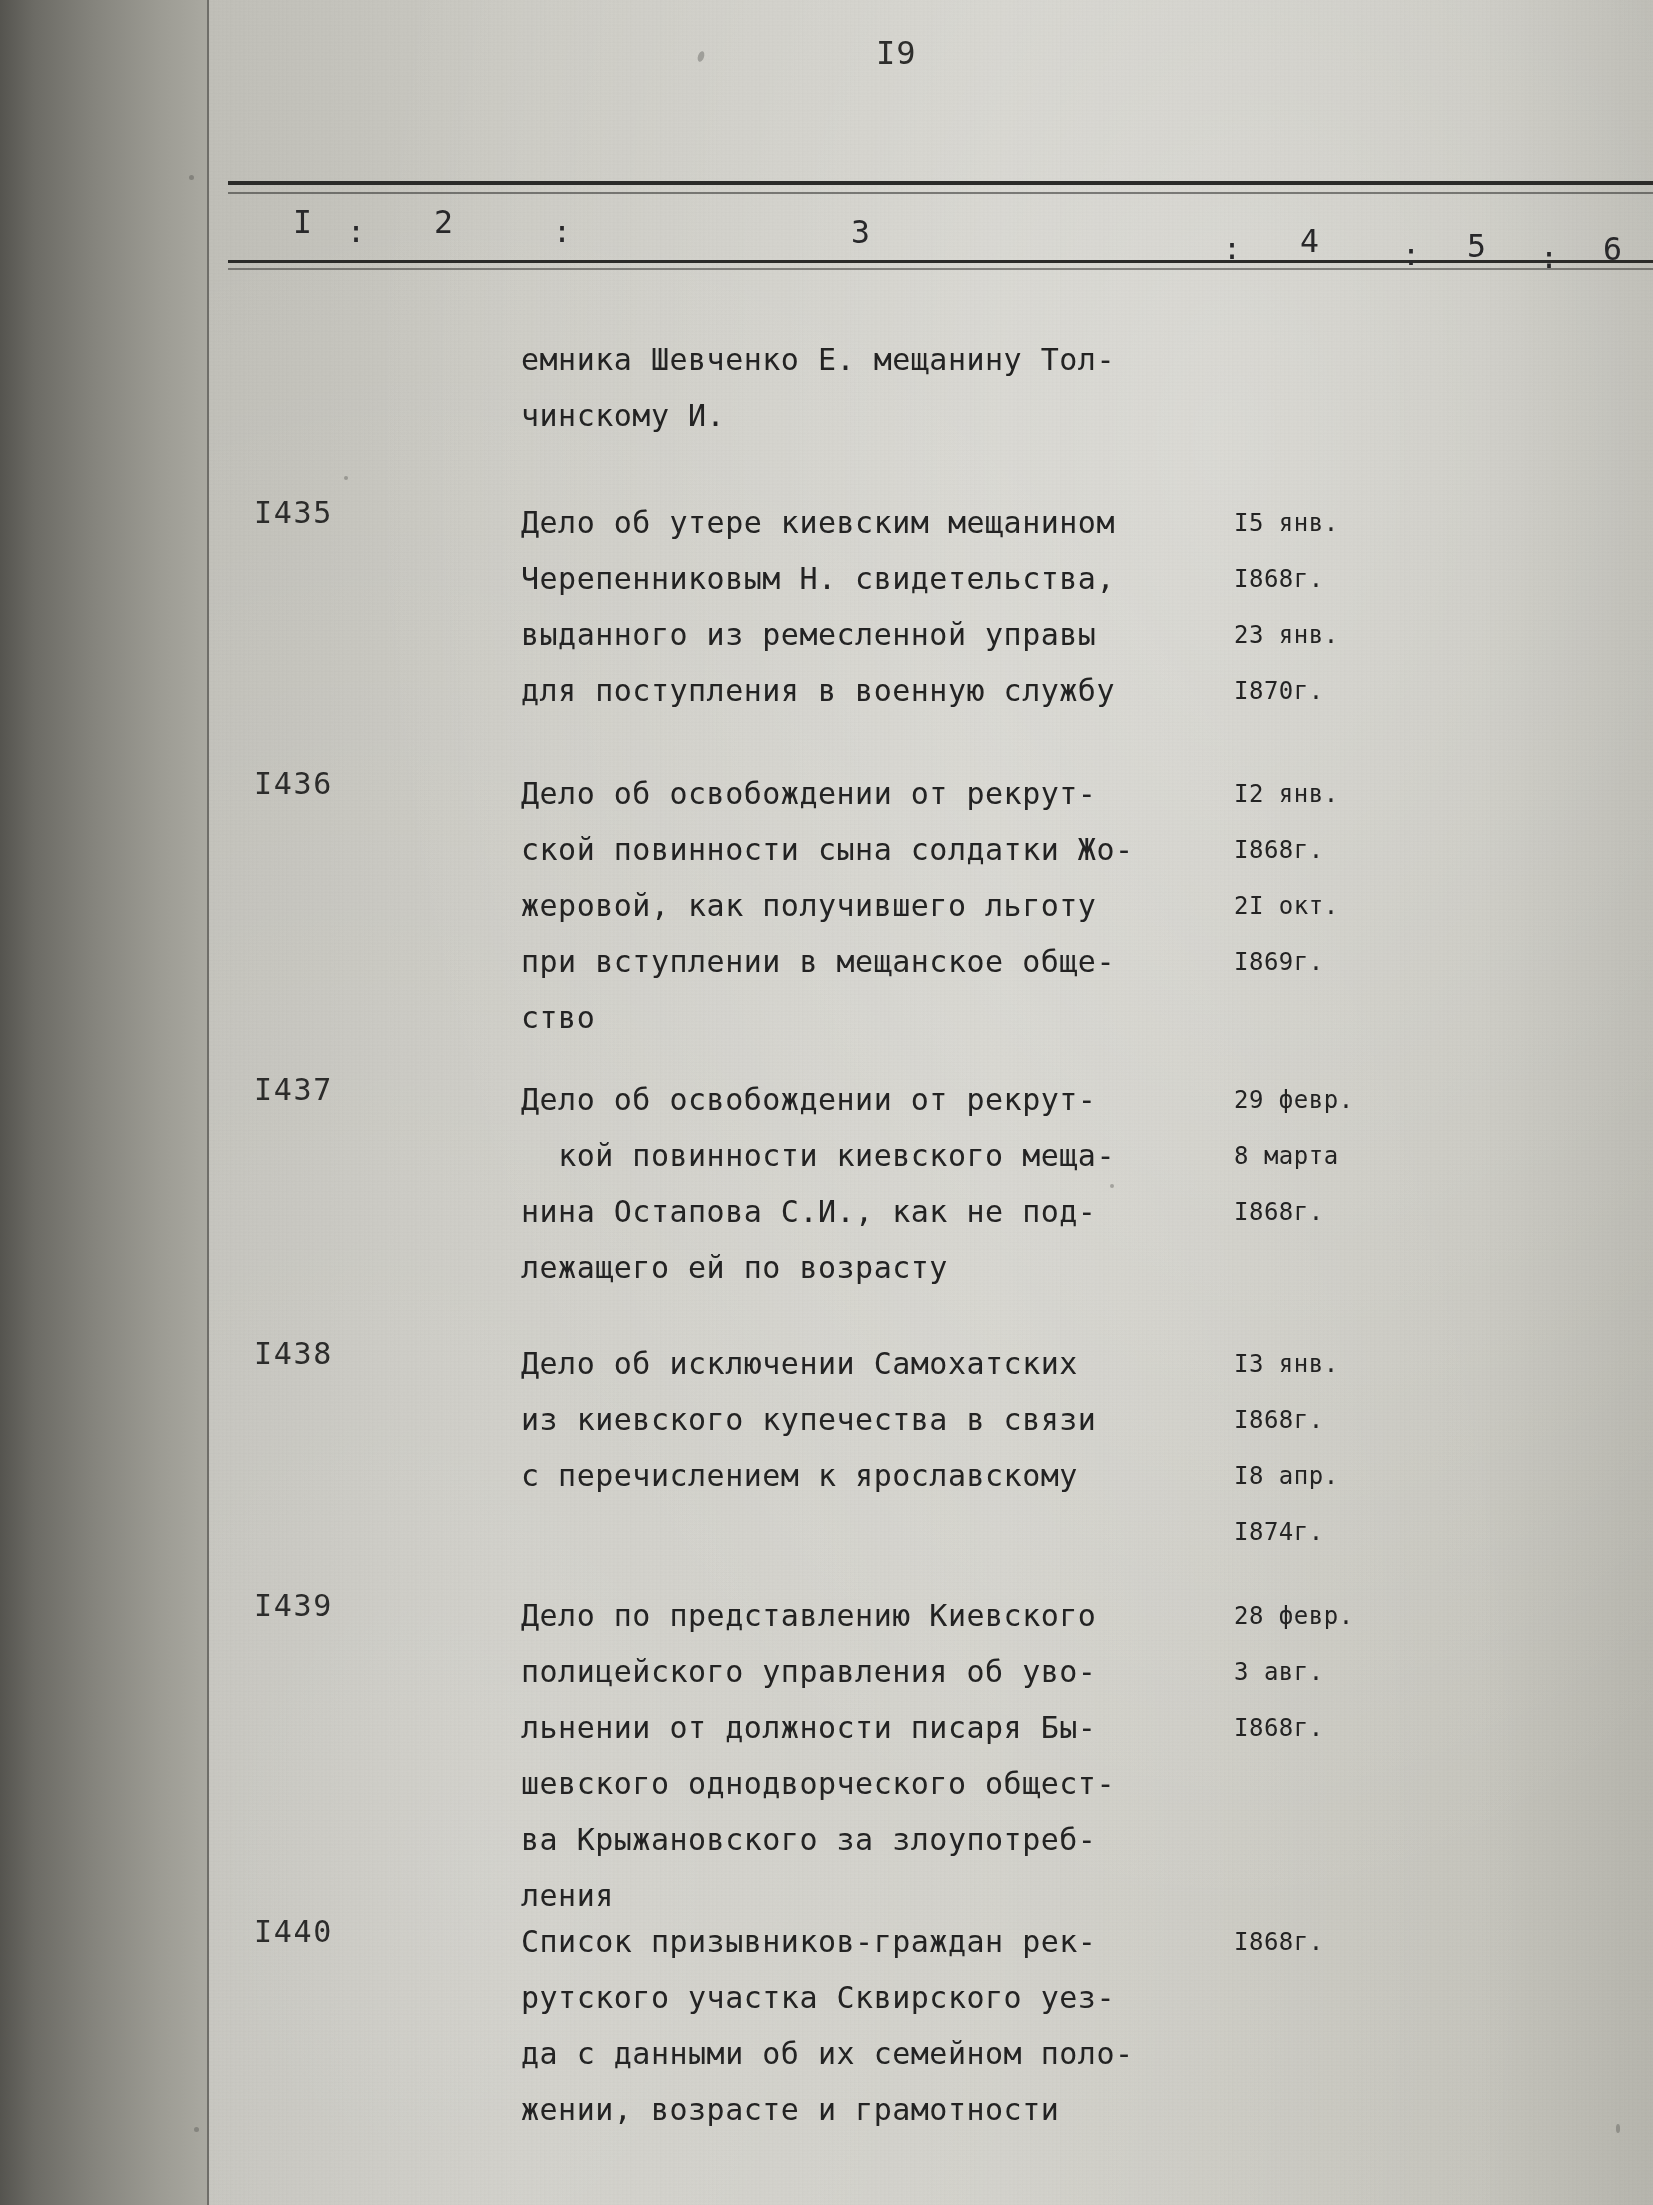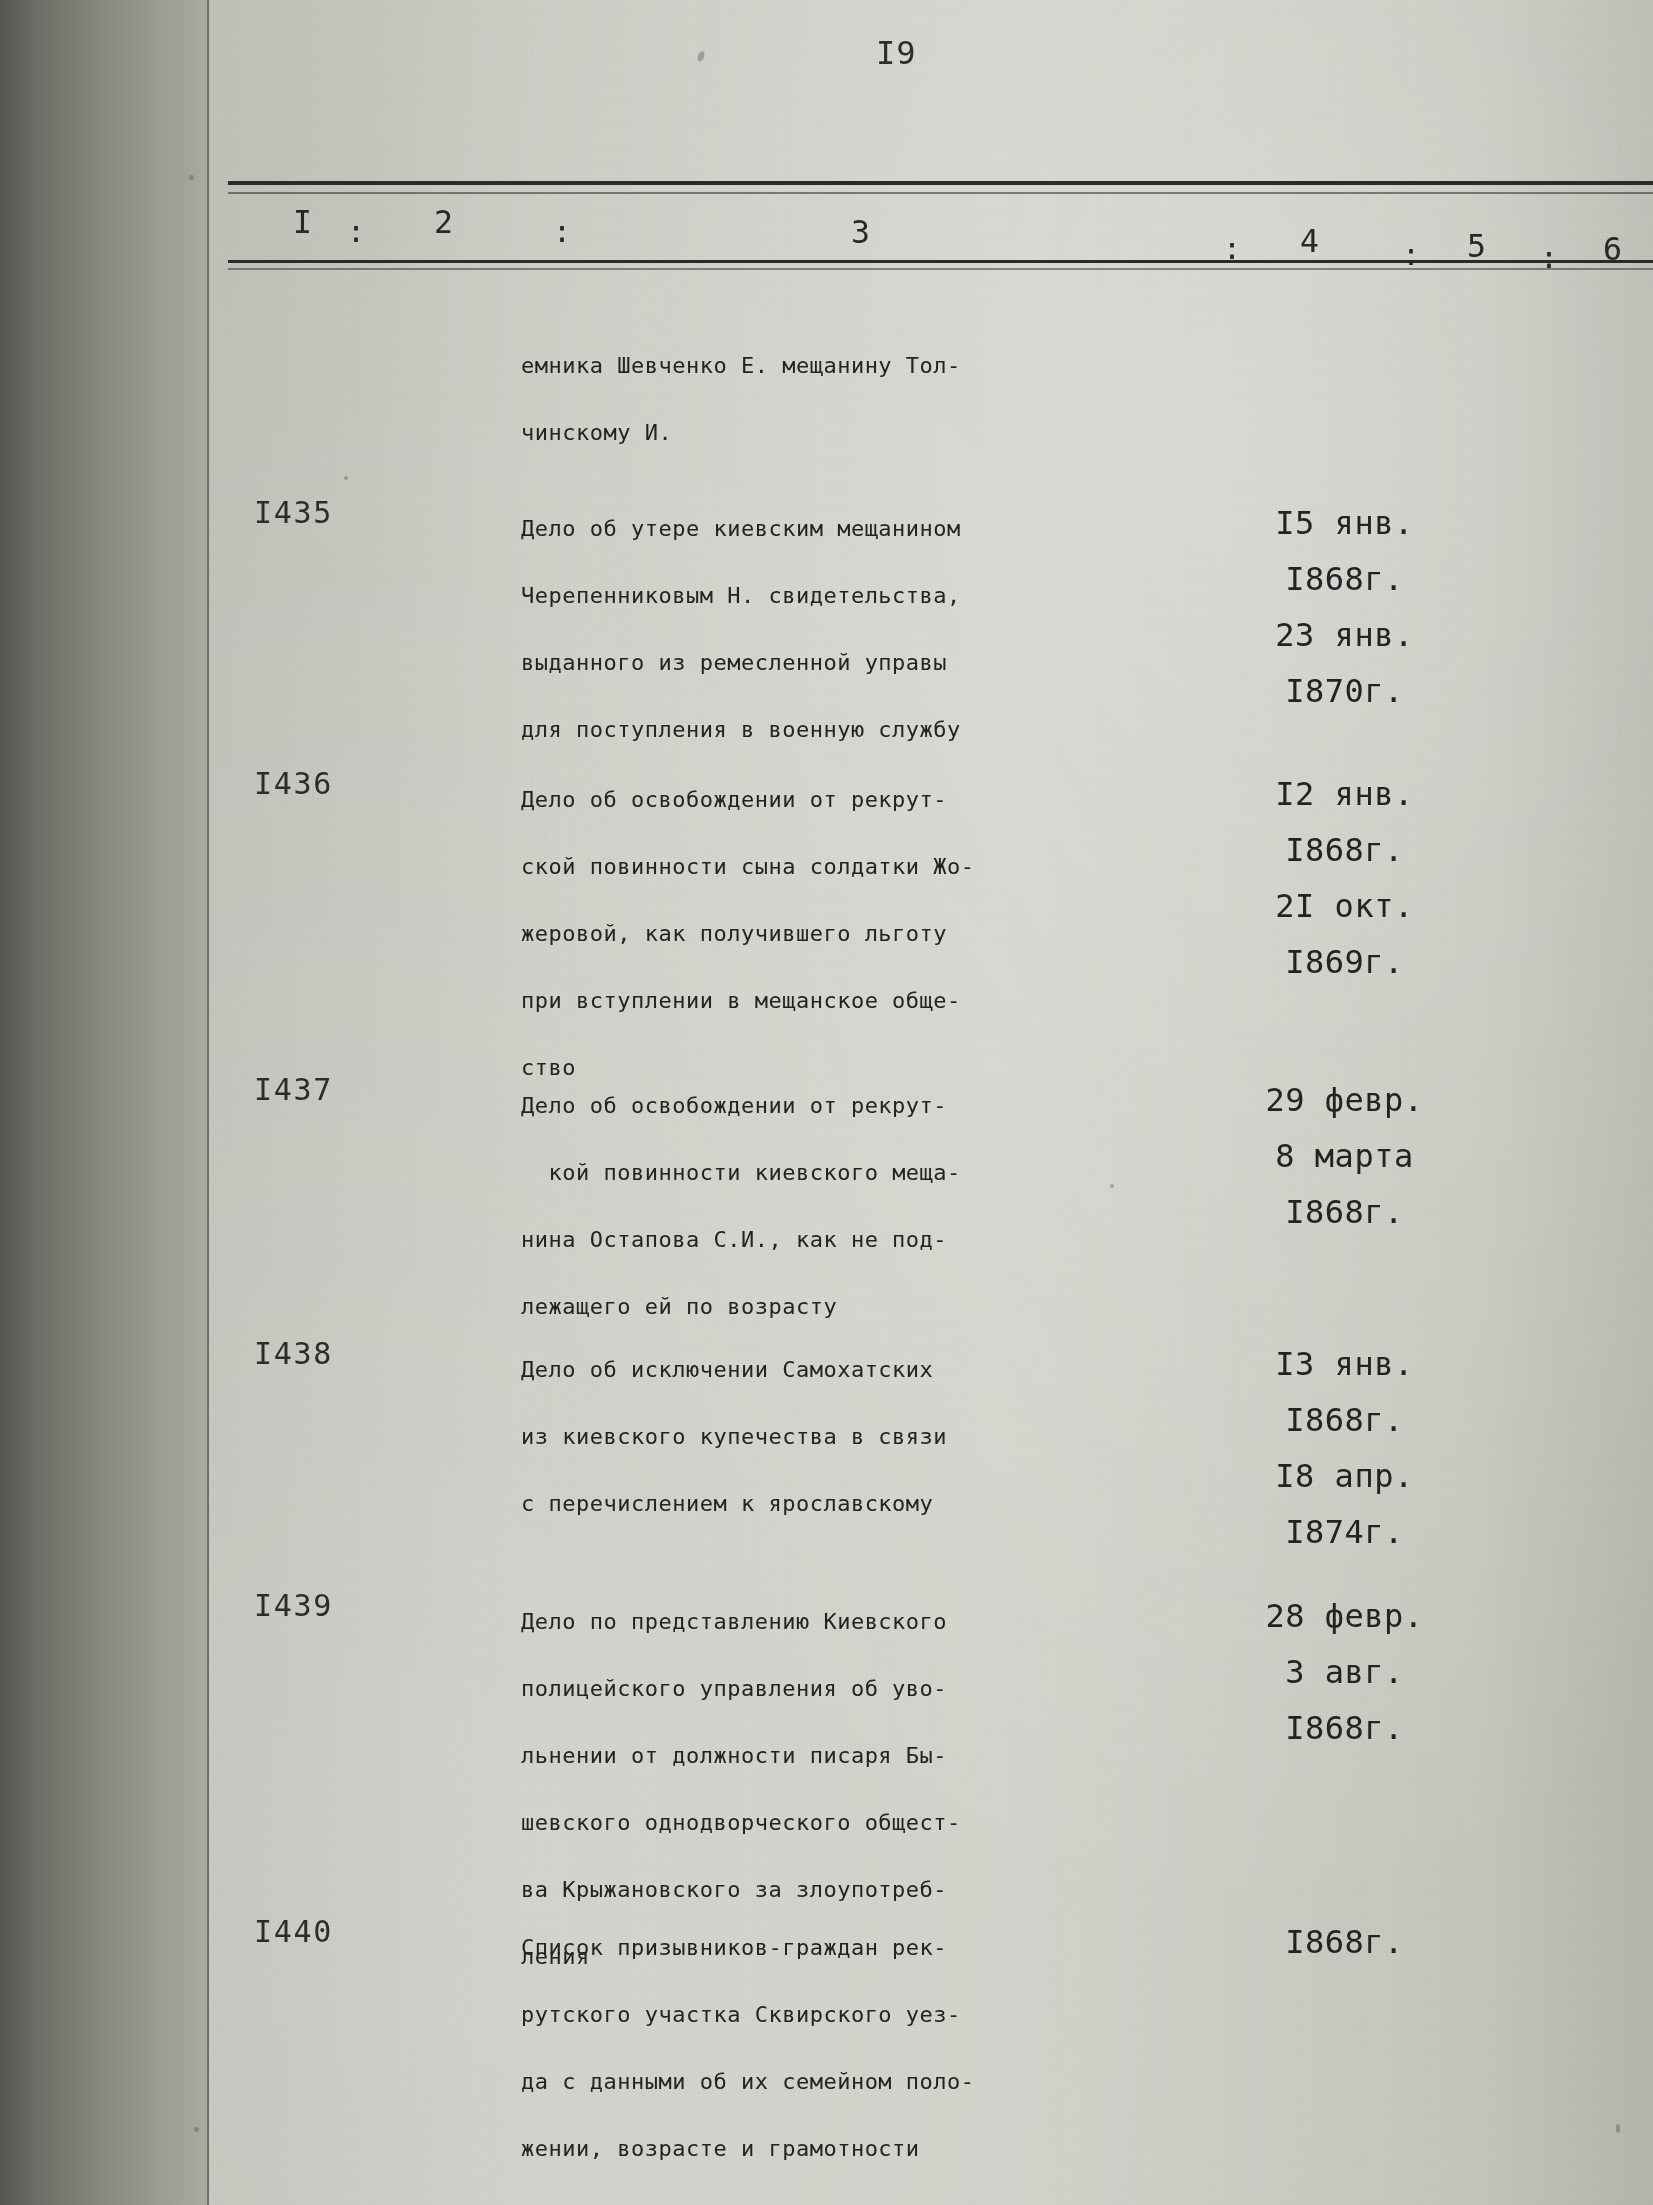--- a/index.html
+++ b/index.html
@@ -93,36 +93,35 @@
     position: absolute;
     left: 254px;
     font-size: 30px;
     color: #2c2c2b;
     letter-spacing: 1.7px;
   }
   .desc {
     position: absolute;
     left: 521px;
     width: 715px;
-    font-size: 22px;
-    line-height: 67px;
-    color: #232323;
-    letter-spacing: 0.5px;
-    white-space: pre-wrap;
-  }
-  .dates {
-    position: absolute;
-    left: 1234px;
-    width: 221px;
-    font-size: 32px;
+    font-size: 30px;
     line-height: 56px;
     color: #232323;
     letter-spacing: 0.5px;
     white-space: pre-wrap;
-    text-align: center;
+  }
+  .dates {
+    position: absolute;
+    left: 1234px;
+    width: 221px;
+    font-size: 24px;
+    line-height: 56px;
+    color: #232323;
+    letter-spacing: 0.5px;
+    white-space: pre-wrap;
   }
 </style>
 </head>
 <body>
 
 <div class="page">
 
   <div class="binding"></div>
   <div class="binding-line"></div>
 

